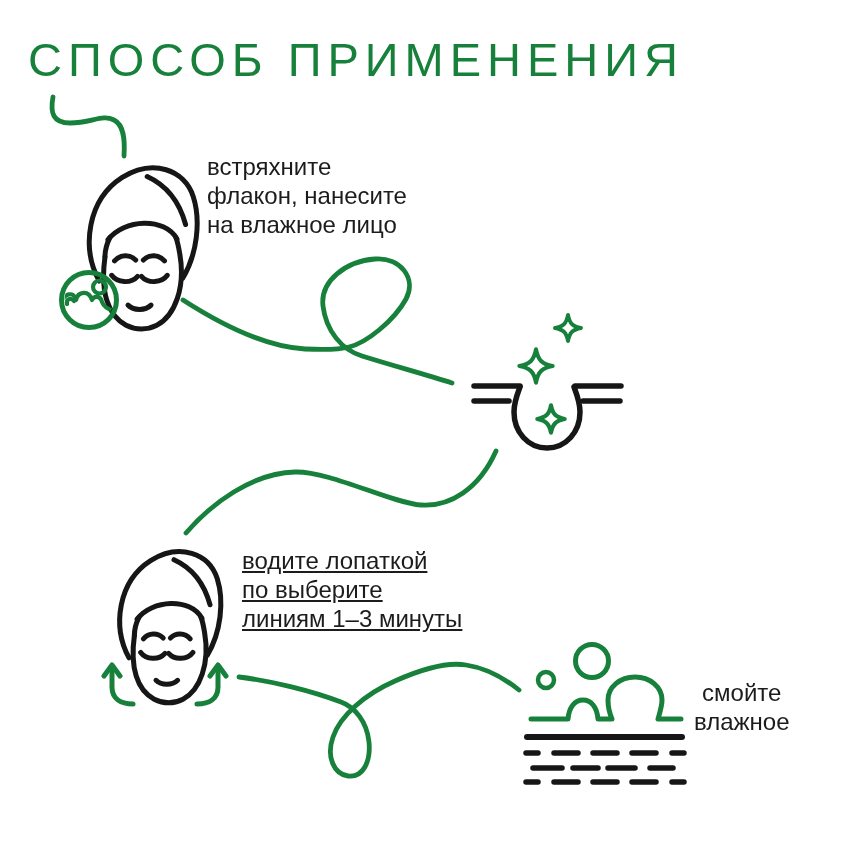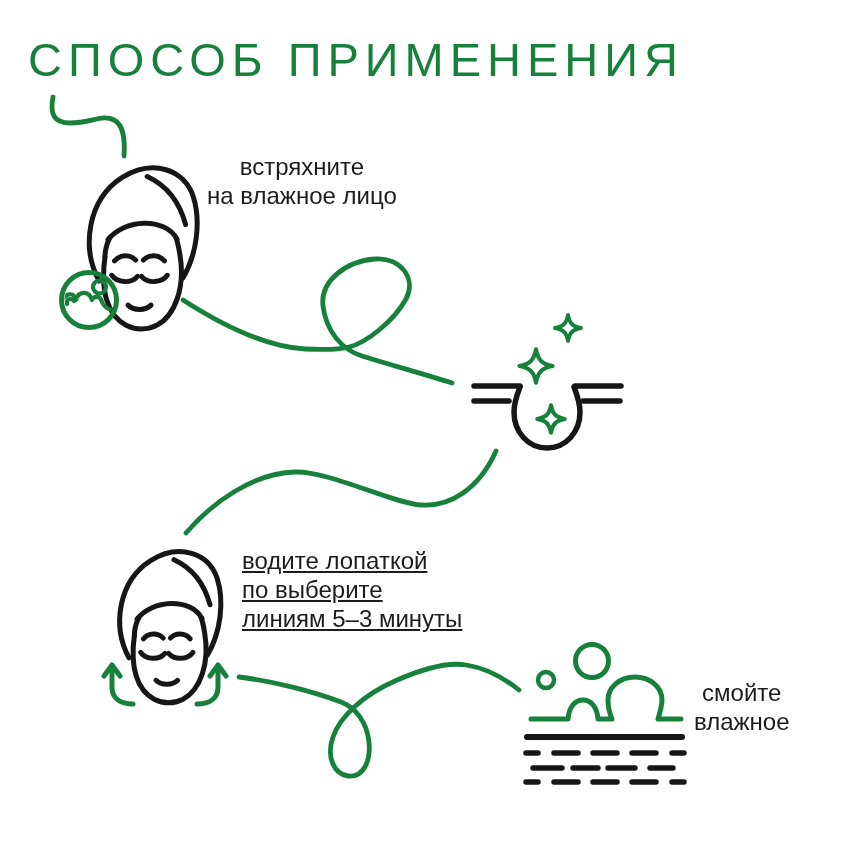--- a/index.html
+++ b/index.html
@@ -23,21 +23,21 @@
   svg.art{position:absolute;left:0;top:0;}
   svg .g{stroke:var(--accent-green);}
   svg .k{stroke:var(--ink-black);}
   svg path,svg circle{fill:none;stroke-linecap:round;stroke-linejoin:round;}
   svg .sparkle{fill:#ffffff;}
   .step-text{
     position:absolute;font-size:24px;line-height:29px;
     color:var(--text-black);font-weight:400;
   }
   .step-text span{display:block;white-space:nowrap;}
-  .t1{left:207px;top:152px;text-align:center;}
+  .t1{left:207px;top:152px;}
   .t2{left:601px;top:284px;}
   .t3{left:242px;top:546px;text-decoration:underline;}
   .t4{left:694px;top:678px;text-align:center;}
 </style>
 </head>
 <body>
 
 <div class="stage">
 
   <div class="title">СПОСОБ ПРИМЕНЕНИЯ</div>
@@ -115,28 +115,29 @@
         <path stroke-width="6" d="M527,737 H682"></path>
         <path stroke-width="5.5" stroke-linecap="butt" stroke-dasharray="12 16 24 15 24 15 24 16" d="M526,753 H684"></path>
         <path stroke-width="5.5" stroke-linecap="butt" stroke-dasharray="29 11 25 10 27 15 23" d="M533,768 H673"></path>
         <path stroke-width="5.5" stroke-linecap="butt" stroke-dasharray="12 16 24 15 24 15 24 16" d="M526,782 H684"></path>
       </g>
     </g>
   </svg>
 
   <div class="step-text t1">
     <span>встряхните</span>
+    <span>флакон, нанесите</span>
     <span>на влажное лицо</span>
   </div>
 
 
   <div class="step-text t3">
     <span>водите лопаткой</span>
     <span>по выберите</span>
-    <span>линиям 5–3 минуты</span>
+    <span>линиям 1–3 минуты</span>
   </div>
 
   <div class="step-text t4">
     <span>смойте</span>
     <span>влажное</span>
   </div>
 
 </div>
 
 </body></html>

